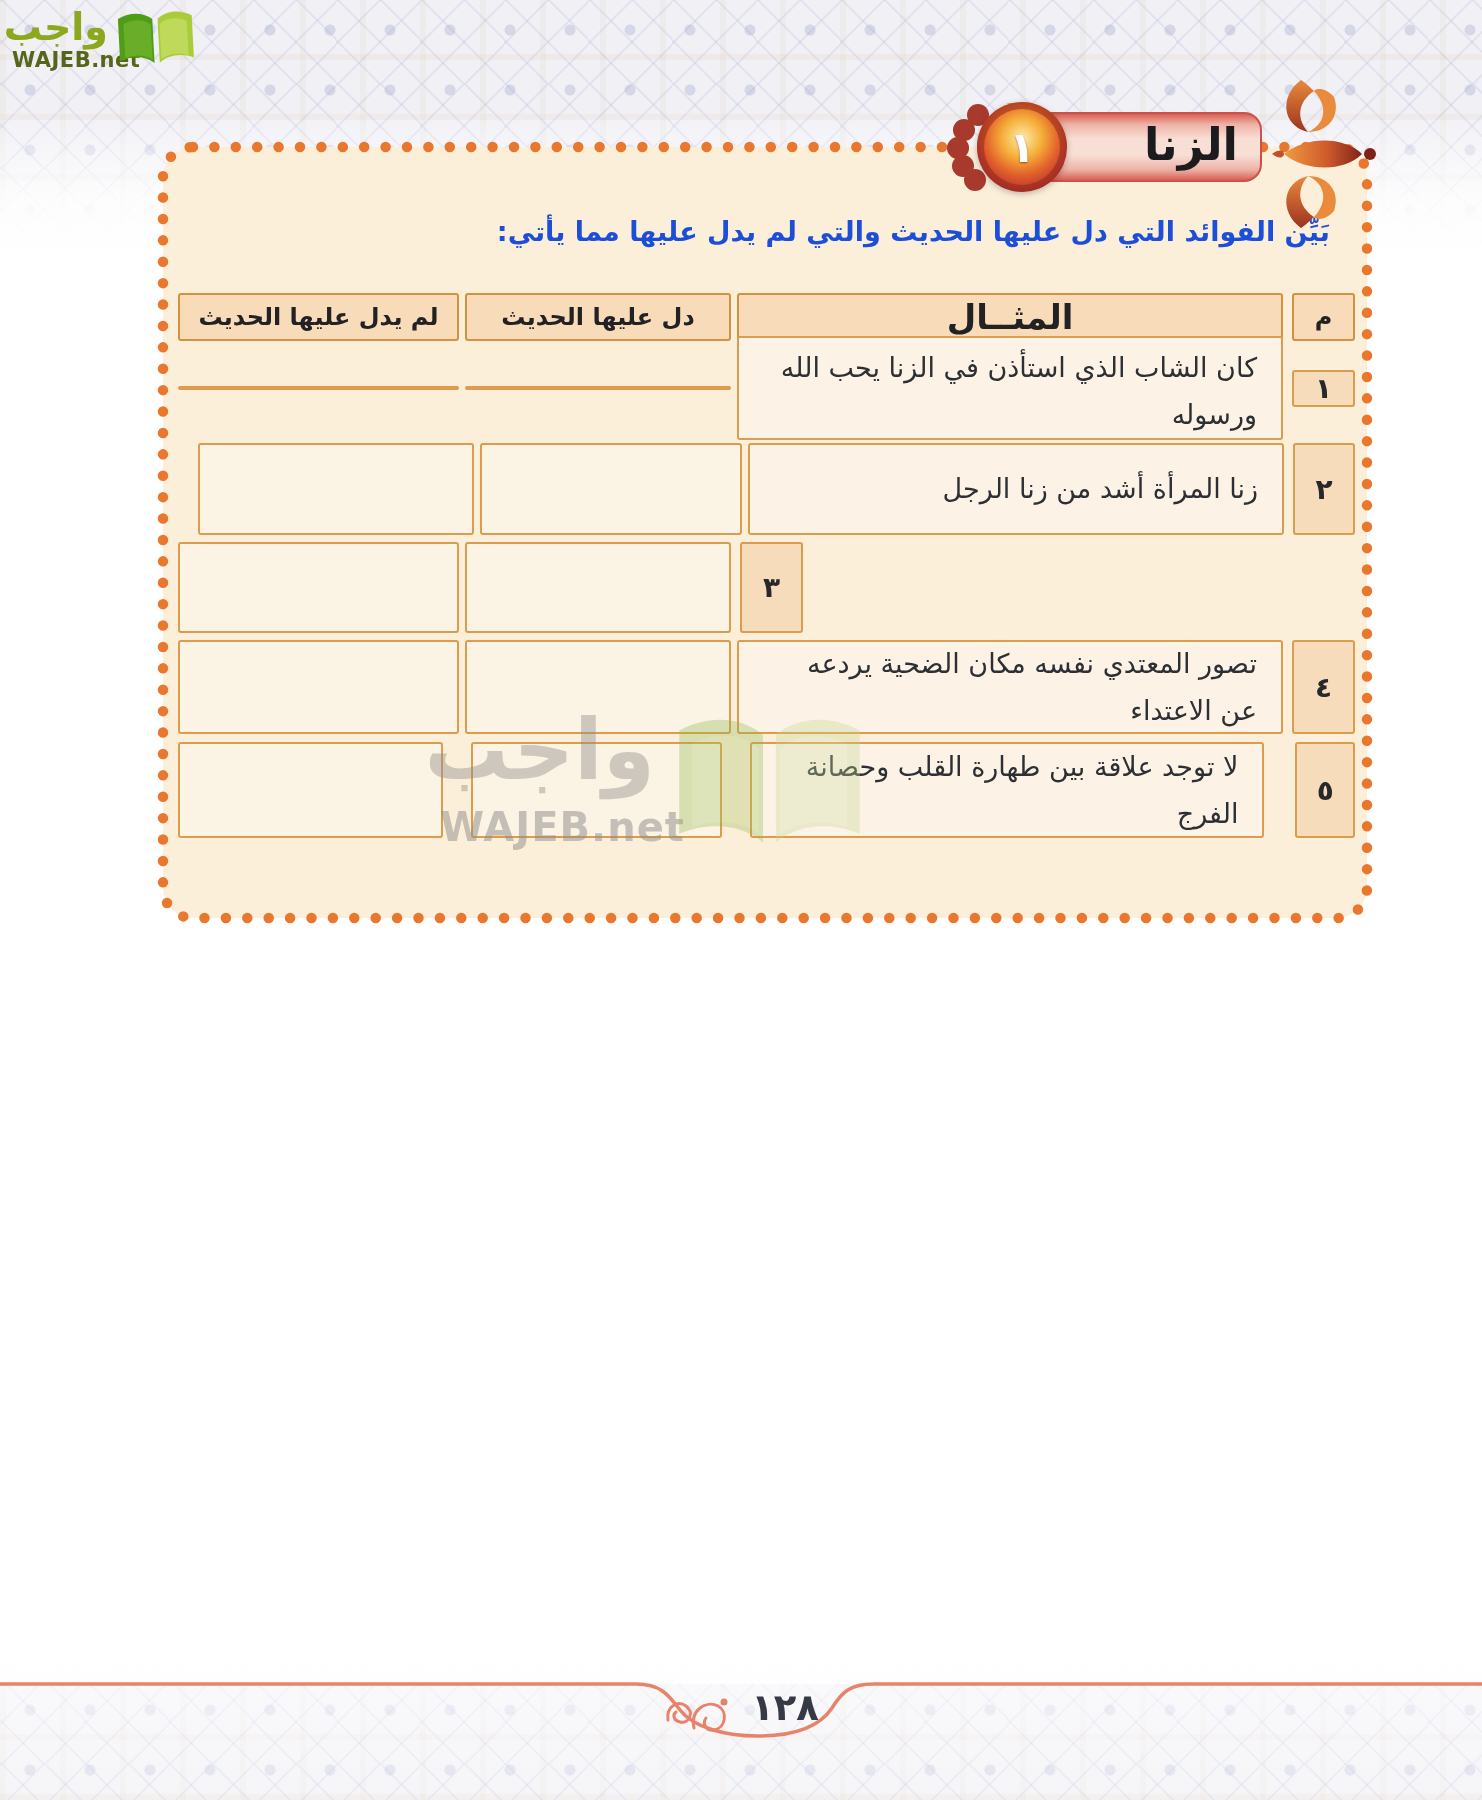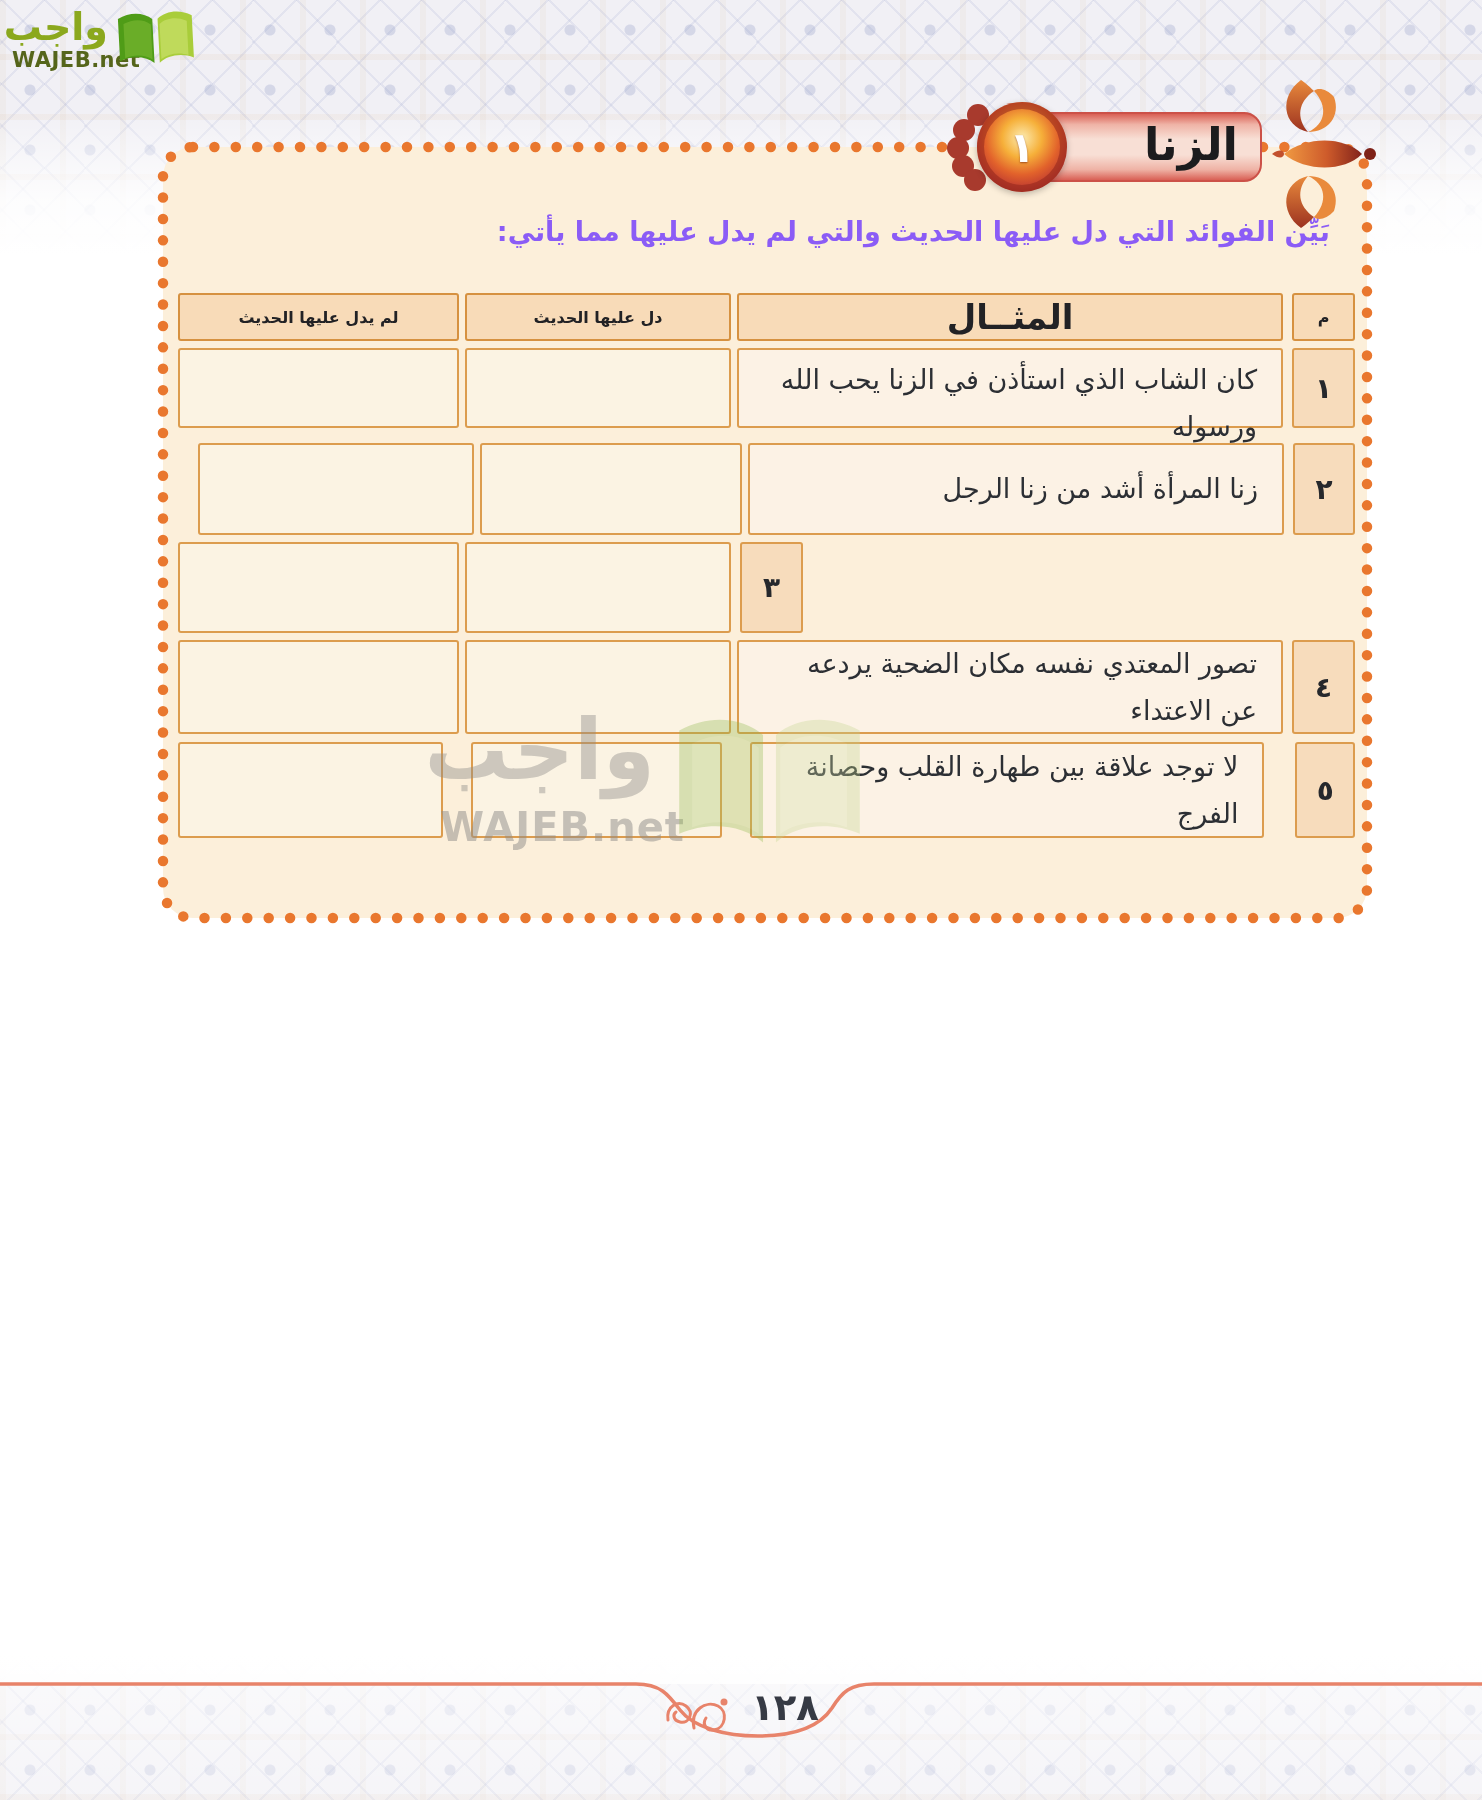--- a/index.html
+++ b/index.html
@@ -43,41 +43,41 @@
   .scallops { position:absolute; left:944px; top:103px; }
   .badge { position:absolute; left:977px; top:102px; width:90px; height:90px; border-radius:50%;
     background:radial-gradient(circle at 50% 40%, #FCEBB0 0%, #F6B03A 28%, #E2622B 52%, #C23E30 70%, #932A20 88%, #7E2118 100%);
     box-shadow:inset 0 0 0 7px rgba(146,38,27,.55), 0 2px 6px rgba(0,0,0,.25);
     display:flex; align-items:center; justify-content:center; }
   .badge-num { color:#FFFFFF; font-size:42px; font-weight:bold; text-shadow:0 1px 2px rgba(110,25,15,.6); }
   .ornament { position:absolute; left:1246px; top:78px; }
 
   
   .instruction { position:absolute; top:216px; right:152px; direction:rtl;
-    font-size:27px; font-weight:bold; color:#8b5cf6; white-space:nowrap; }
+    font-size:27px; font-weight:bold; color:#1d4ed8; white-space:nowrap; }
 
   
   .atable { position:absolute; left:178px; top:293px; width:1177px; height:545px; }
   .trow { position:absolute; left:0; width:1177px; display:flex; gap:6px; }
   .trow-header { top:0; height:48px; }
-  .trow-1 { top:55px;  height:80px; }
+  .trow-1 { top:55px;  height:80px;align-items:center; }
   .trow-2 { top:150px; height:92px;padding-left:20px; }
   .trow-3 { top:249px; height:91px; }
   .trow-4 { top:347px; height:94px; }
   .trow-5 { top:449px; height:96px;gap:28px; }
   .cell { border:2px solid #DC9C4E; border-radius:3px; background:#FBF3E3; }
   .c-notind { width:281px; }
   .c-ind    { width:266px; }
   .c-ex     { width:546px; background:#FCF2E5; display:flex; align-items:center; }
   .c-num    { width:63px; margin-left:3px; background:#F7DCBC;
               display:flex; align-items:center; justify-content:center;
               font-size:28px; font-weight:bold; color:#26282C; }
   .trow-header .cell { background:#F8DBB8; border-color:#D69140;
     display:flex; align-items:center; justify-content:center;
-    font-size:16px; font-weight:bold; color:#222225; direction:rtl; }
+    font-size:24px; font-weight:bold; color:#222225; direction:rtl; }
   .trow-header .c-ex { font-size:34px; }
   .ex-text { width:100%; direction:rtl; text-align:right; padding:0 24px;
     font-size:27px; color:#2C2F34; line-height:1.75; white-space:pre-line; }
   .ex-top { align-items:flex-start; }
   .ex-top .ex-text { padding-top:6px; }
 
   
   .watermark { position:absolute; left:440px; top:700px; width:445px; height:180px; pointer-events:none; }
   .wm-ar { position:absolute; left:0; top:8px; width:215px; text-align:center; direction:rtl;
     font-size:84px; font-weight:bold; color:#8E8C89; opacity:.42; line-height:1; }

